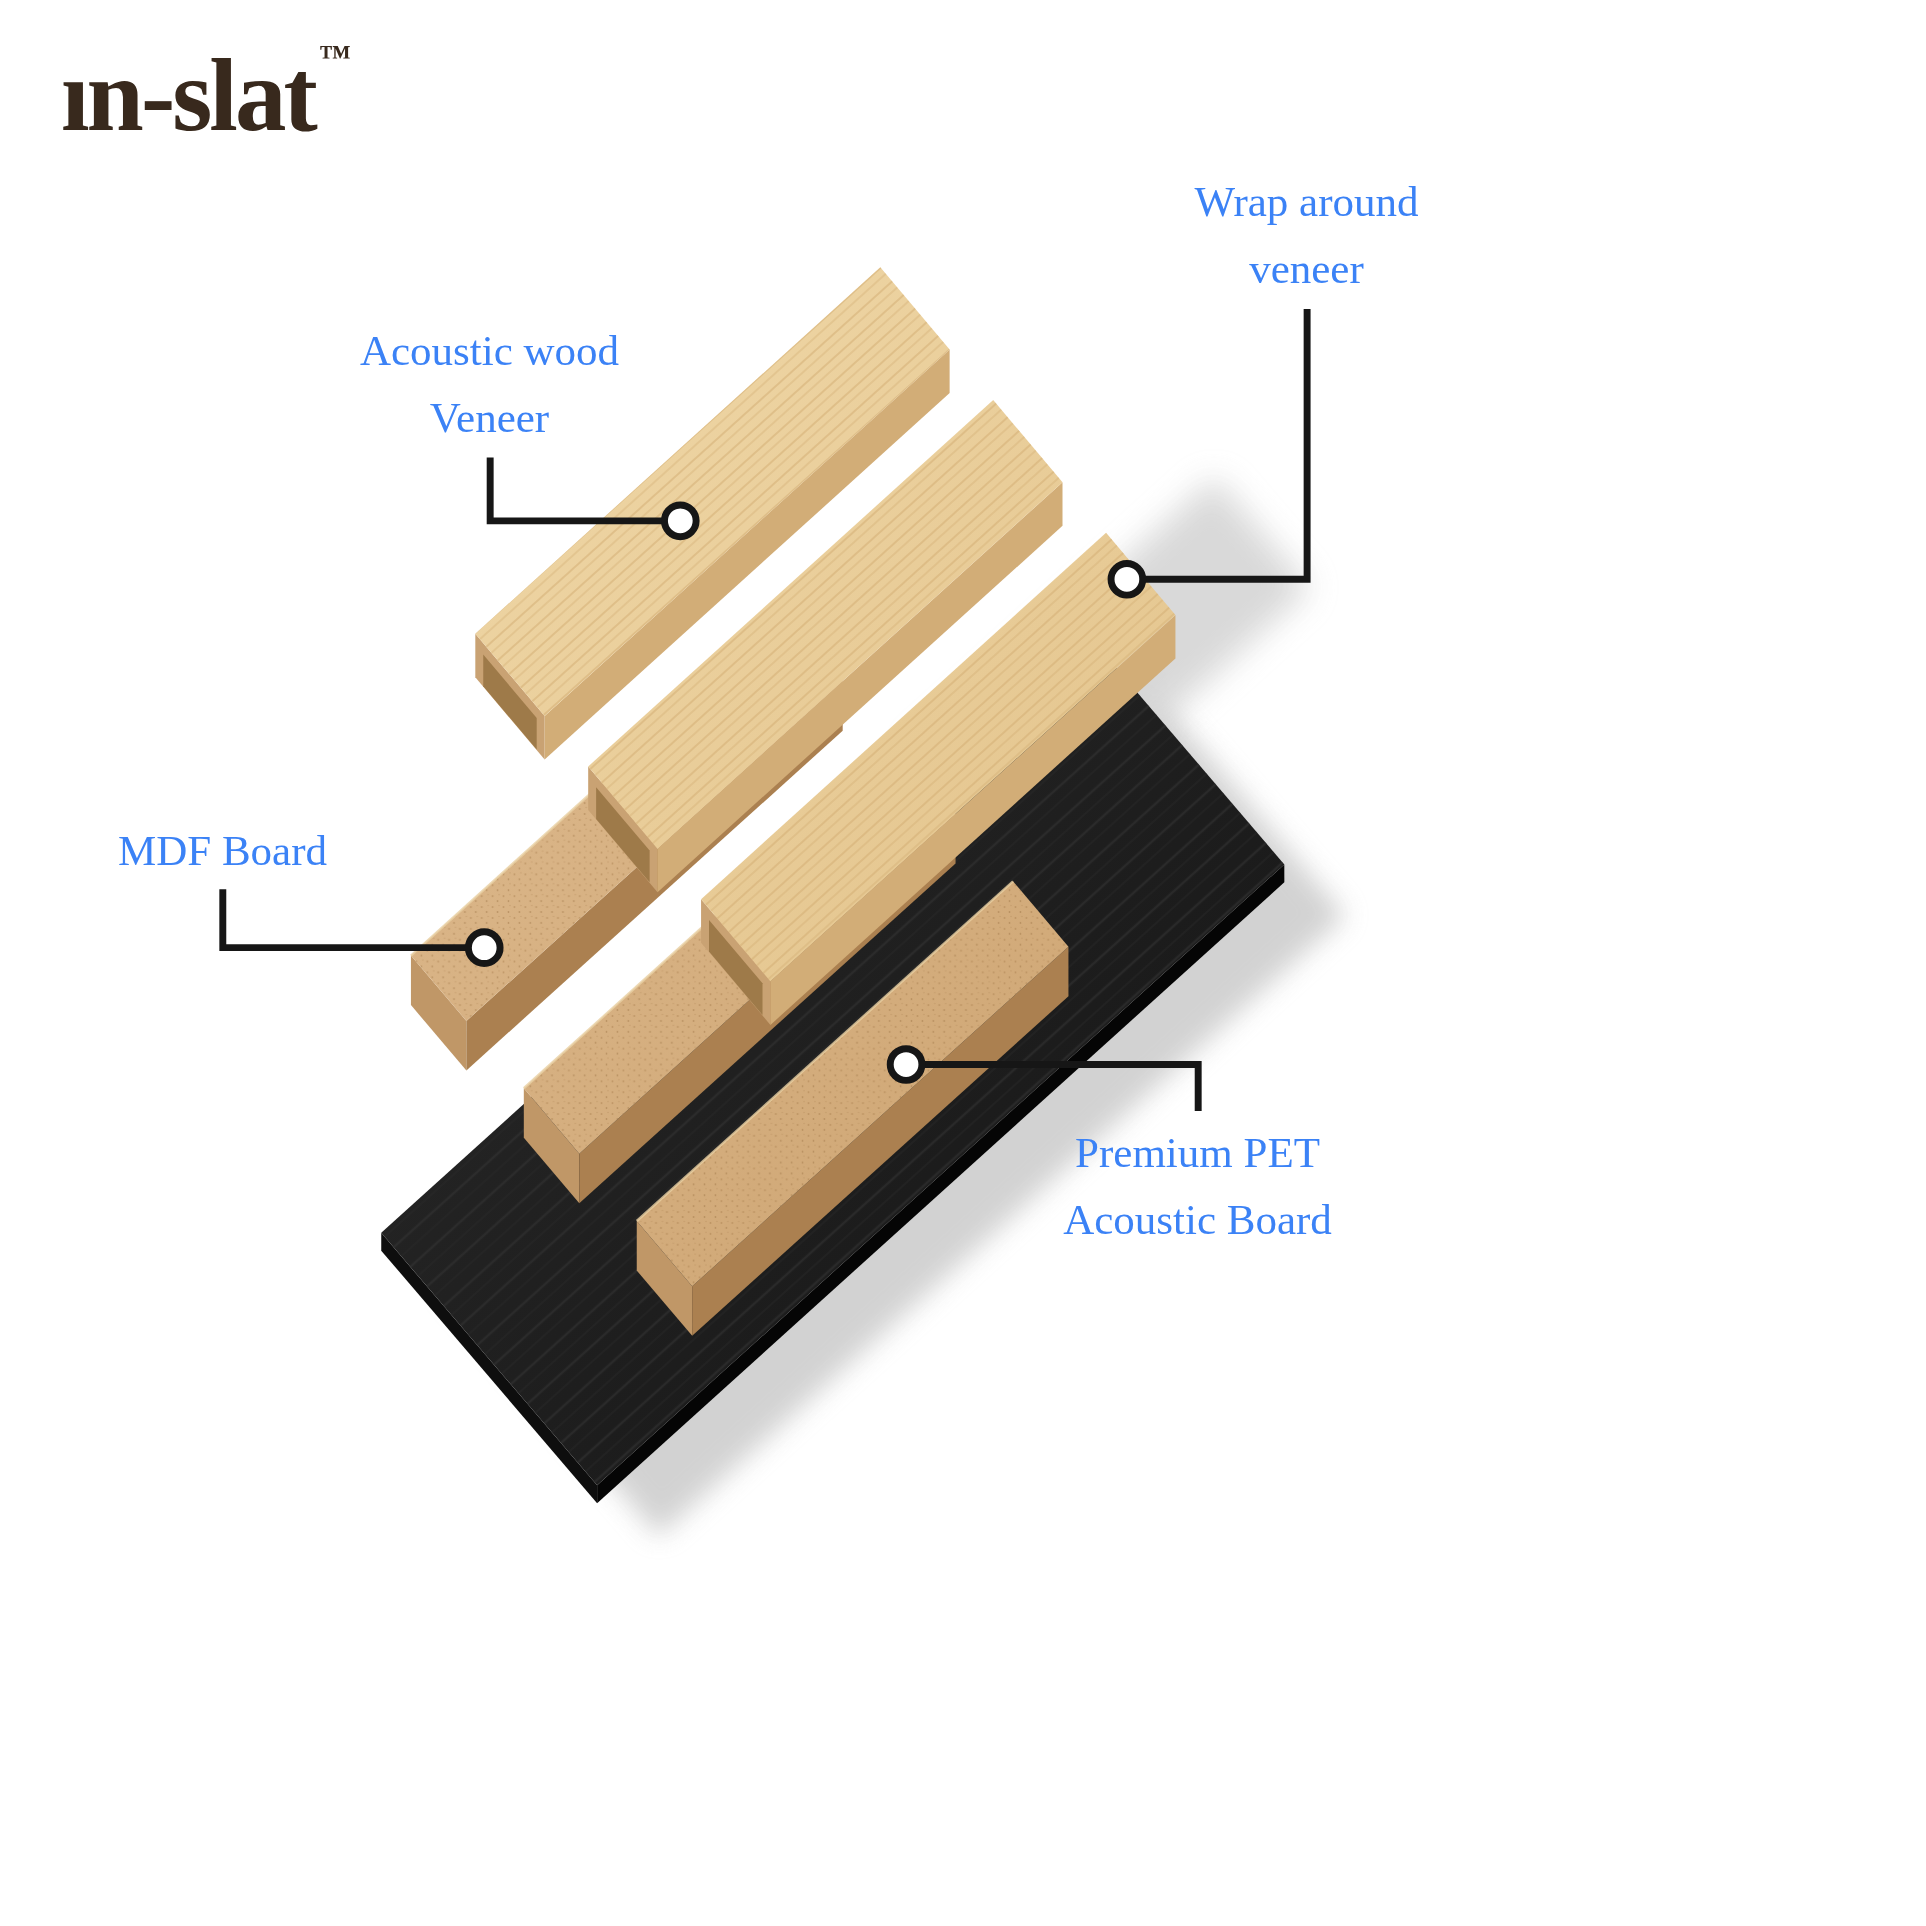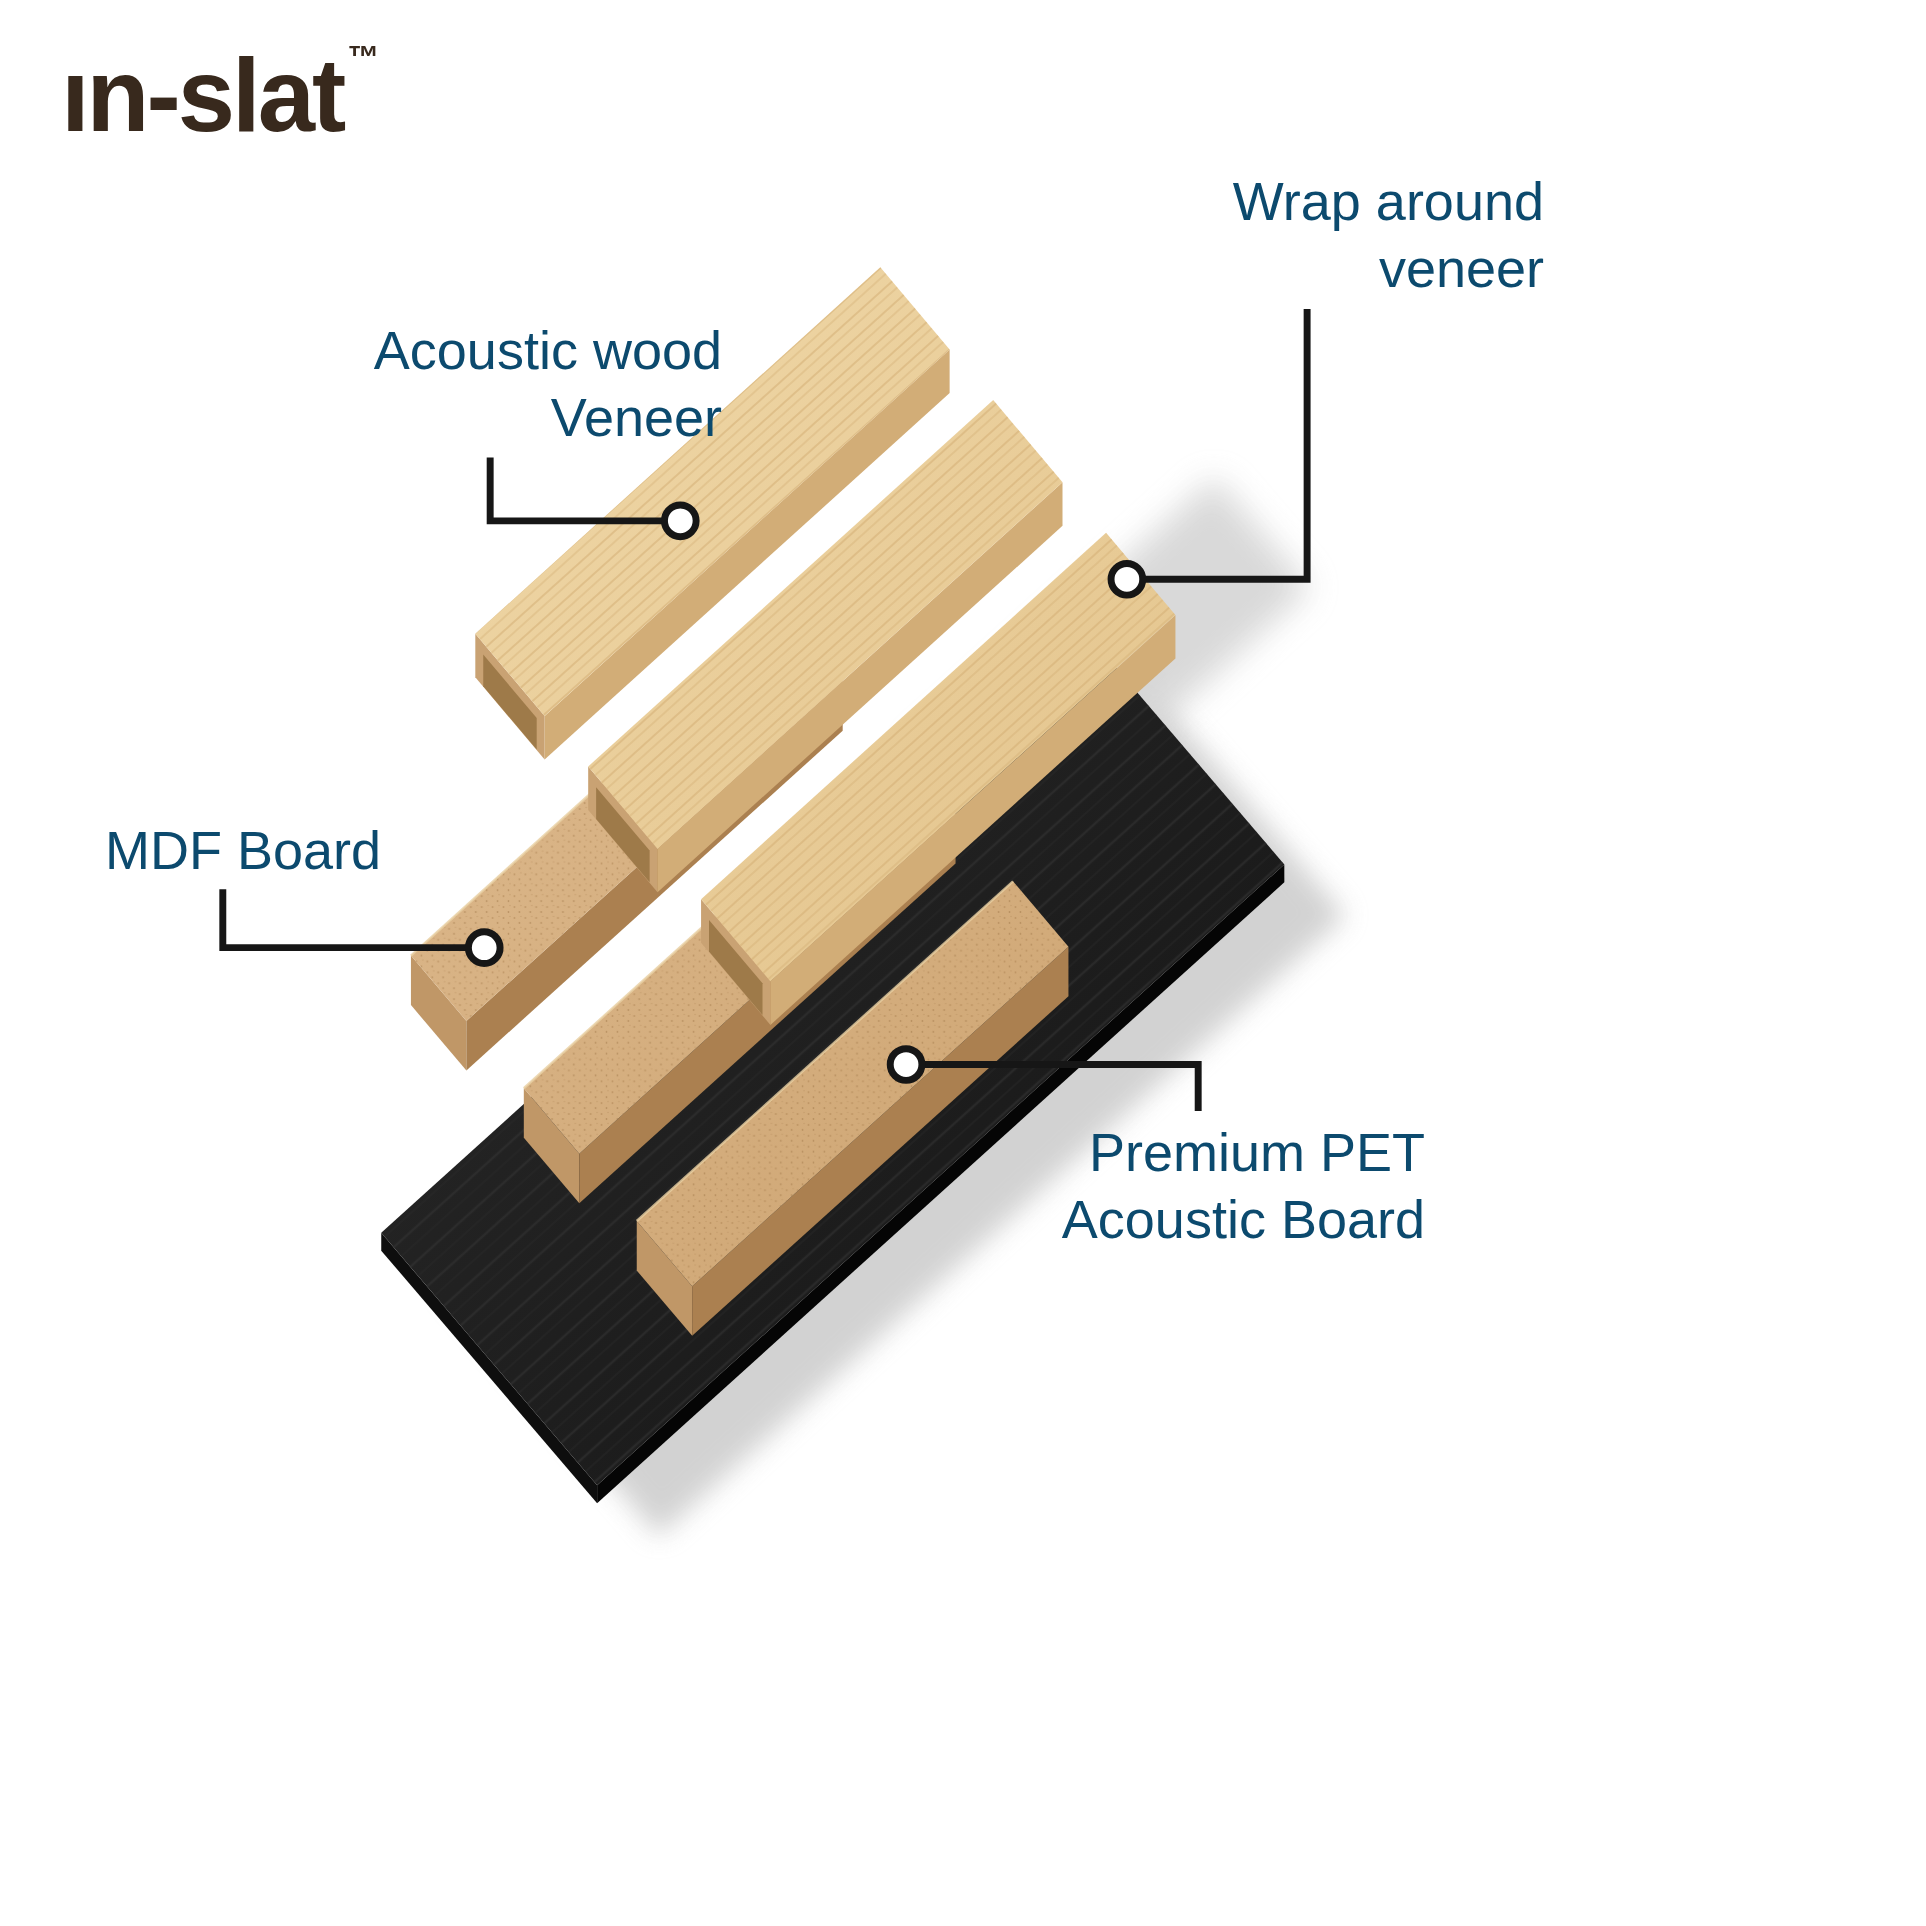--- a/index.html
+++ b/index.html
@@ -1,37 +1,37 @@
 <!DOCTYPE html>
 <html><head>
 <meta charset="utf-8">
 <style>
   html,body{margin:0;padding:0;background:#ffffff;}
   .canvas{
     position:relative;
     width:1628px;height:1927px;
     background:#ffffff;
     overflow:hidden;
-    font-family:Liberation Sans, sans-serif;
+    font-family:Liberation Serif, serif;
   }
   .diagram-svg{position:absolute;left:0;top:0;width:1927px;height:1927px;}
   .logo{
     position:absolute;left:61px;top:44px;
     font-size:103px;font-weight:bold;letter-spacing:-3px;
     color:#38291d;line-height:1;
   }
   .logo .tm{
     font-size:32px;font-weight:bold;letter-spacing:0;
     vertical-align:super;position:relative;top:-28px;left:4px;
   }
   .callout-label{
     position:absolute;
-    color:#0c4a6e;
-    font-size:54px;line-height:67px;
-    text-align:right;
+    color:#3b82f6;
+    font-size:43px;line-height:67px;
+    text-align:center;
   }
   .lbl-wrap{left:1069px;top:168px;width:475px;}
   .lbl-premium{left:257px;top:317px;width:465px;}
   .lbl-mdf{left:64px;top:817px;width:317px;}
   .lbl-pet{left:970px;top:1119px;width:455px;}
 </style>
 </head>
 <body>
 
 <div class="canvas">

